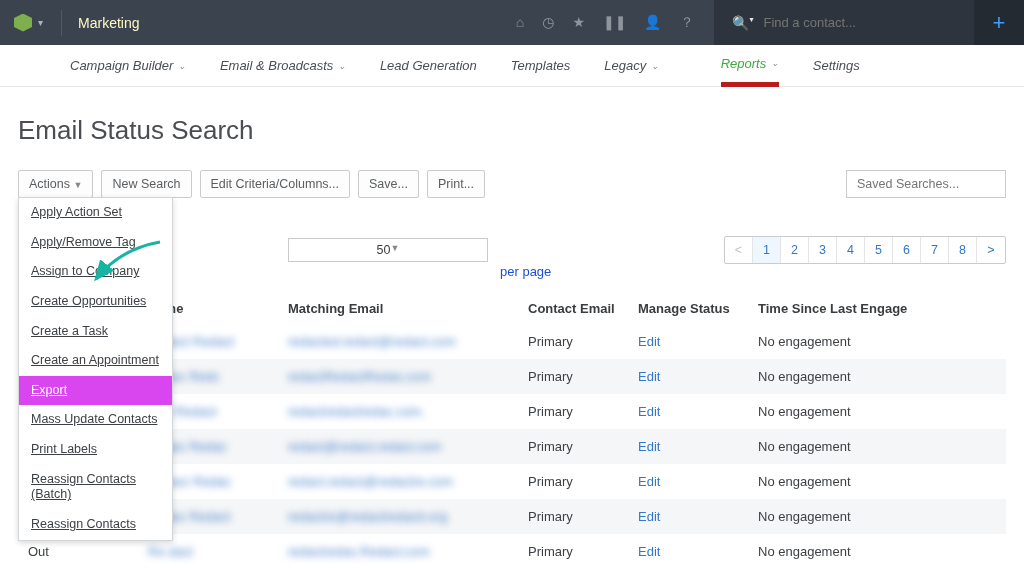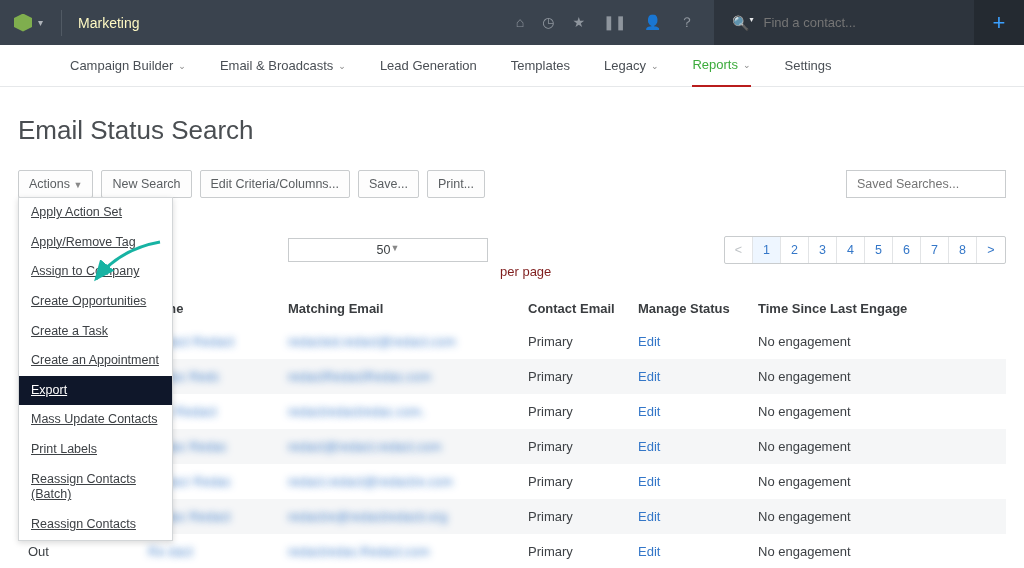--- a/index.html
+++ b/index.html
@@ -14,41 +14,41 @@
   .top-spacer { flex: 1; }
   .top-icons { display: flex; gap: 18px; padding: 0 20px; color: #8e959d; font-size:14px;}
   .top-icons span { cursor: pointer; }
   .search-cell { display: flex; align-items: center; background: #2d343d; height: 45px; padding: 0 18px; gap: 10px; min-width:260px;}
   .search-cell .mag { color:#e7e9eb; font-size:14px; position:relative;}
   .search-cell .mag sup{font-size:8px;}
   .search-cell input { background: transparent; border: none; color: #aeb3b9; font-size: 13px; outline:none; width:160px;}
   .plus-cell { width: 50px; height: 45px; background: #242a31; display:flex; align-items:center; justify-content:center; color:#3ba0ff; font-size:22px; font-weight:300; cursor:pointer;}
   
   .navbar { height: 42px; display: flex; align-items: center; padding: 0 70px; gap: 34px; border-bottom:1px solid #e6e8ea;}
-  .nav-item { color:#4a4f55; font-size:13px; cursor:pointer; height:42px; display:flex; align-items:center; gap:5px;}
-  .nav-item.active { color:#3cab3c; border-bottom:2px solid #b91c1c; }
+  .nav-item { color:#4a4f55; font-size:13px; cursor:pointer; height:42px; display:flex; align-items:center; gap:5px;font-style:italic;}
+  .nav-item.active { color:#3cab3c; border-bottom:5px solid #b91c1c;margin-left:28px; }
   .caret { font-size:9px; color:#888;}
   
   .page { padding: 28px 18px 0 18px; position:relative;}
   h1 { font-size: 26px; font-weight: 400; color:#4a4e52; margin-bottom: 24px;}
   .toolbar { display:flex; gap:8px; margin-bottom: 22px;}
   .btn { border:1px solid #c9ccce; background:#fdfdfd; padding: 5px 10px; font-size:12.5px; color:#5a5e61; border-radius:2px; cursor:pointer;}
   .btn.actions{min-width:60px;}
   .saved-search { margin-left:auto;border-radius:13px; }
   .saved-search input{ border:1px solid #c9ccce; padding:6px 10px; font-size:12.5px; width:160px;}
   
   .dropdown { position:absolute; left:18px; top:110px; width:155px; background:#fff; border:1px solid #d3d6d8; box-shadow:0 2px 6px rgba(0,0,0,.15); z-index:20;}
   .dd-item { padding:7px 12px; font-size:12.5px; color:#3d4145; cursor:pointer; line-height:1.25;text-decoration:underline;}
-  .dd-item.hover{ background:#0f172a; color:#fff;}
+  .dd-item.hover{ background:#d946ef; color:#fff;}
   
   .arrow { position:absolute; left:90px; top:152px; z-index:30; pointer-events:none;}
   
   .pager-row{ display:flex; align-items:center; gap:12px; margin-bottom:14px; padding-left:270px;}
   .per-select{ border:1px solid #c9ccce; padding:4px 6px; font-size:12.5px; width:200px; display:flex; justify-content:center; cursor:pointer;}
-  .per-label{ color:#7f1d1d;margin-top:44px;}
+  .per-label{ color:#1d4ed8;margin-top:44px;}
   .pager{ margin-left:auto; display:flex; border:1px solid #c9ccce; border-radius:2px; overflow:hidden;}
   .pg{ width:28px; height:26px; display:flex; align-items:center; justify-content:center; font-size:12.5px; color:#3477c8; cursor:pointer; border-right:1px solid #e2e4e6;}
   .pg:last-child{border-right:none;}
   .pg.current{ background:#eef6ff;}
   .pg.dis{ color:#bfc3c6;}
   
   table { width:100%; border-collapse:collapse; }
   th { text-align:left; font-weight:600; font-size:13px; color:#3a3d40; padding:8px 10px;}
   td { padding:10px 10px; font-size:13px; color:#3d4145;}
   tbody tr:nth-child(even){ background:#f5f6f7;}

